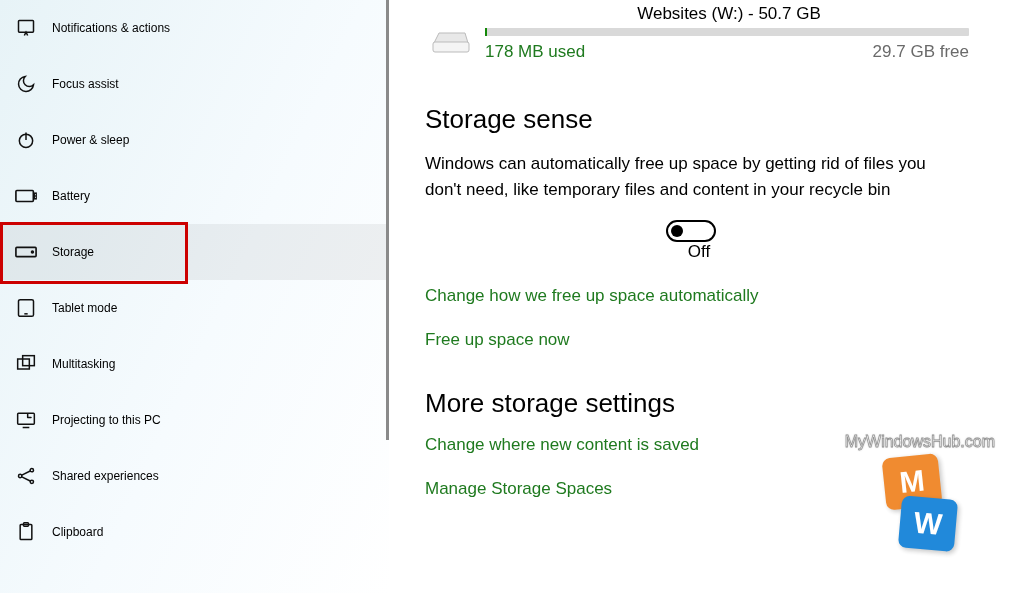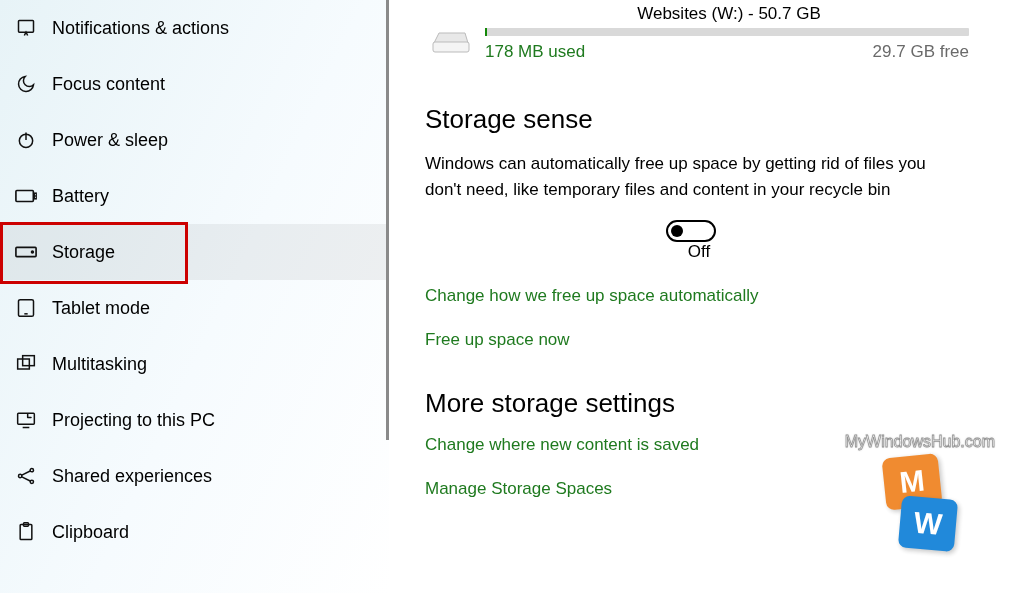--- a/index.html
+++ b/index.html
@@ -26,21 +26,21 @@
     right: 0; top: 0;
     width: 3px; height: 440px;
     background: #8a8a8a;
   }
   .sb-item {
     display: flex;
     align-items: center;
     height: 56px;
     padding-left: 14px;
     cursor: pointer;
-    font-size: 18px;
+    font-size: 12px;
     color: #000;
   }
   .sb-item .icon {
     width: 24px; height: 24px;
     display: flex; align-items: center; justify-content: center;
     margin-right: 14px;
     color: #111;
   }
   .sb-item .label { }
   .sb-item.selected {
@@ -176,21 +176,21 @@
     </span>
     <span class="label">Notifications &amp; actions</span>
   </div>
 
   <div class="sb-item">
     <span class="icon">
       <svg width="20" height="20" viewBox="0 0 24 24" fill="none" stroke="currentColor" stroke-width="1.8">
         <path d="M21 13A9 9 0 1 1 11 3a7 7 0 0 0 10 10z"></path>
         </svg>
     </span>
-    <span class="label">Focus content</span>
+    <span class="label">Focus assist</span>
   </div>
 
   <div class="sb-item">
     <span class="icon">
       <svg width="20" height="20" viewBox="0 0 24 24" fill="none" stroke="currentColor" stroke-width="1.8">
         <circle cx="12" cy="13" r="8"></circle>
           <line x1="12" y1="3" x2="12" y2="12"></line>
         </svg>
     </span>
     <span class="label">Power &amp; sleep</span>

